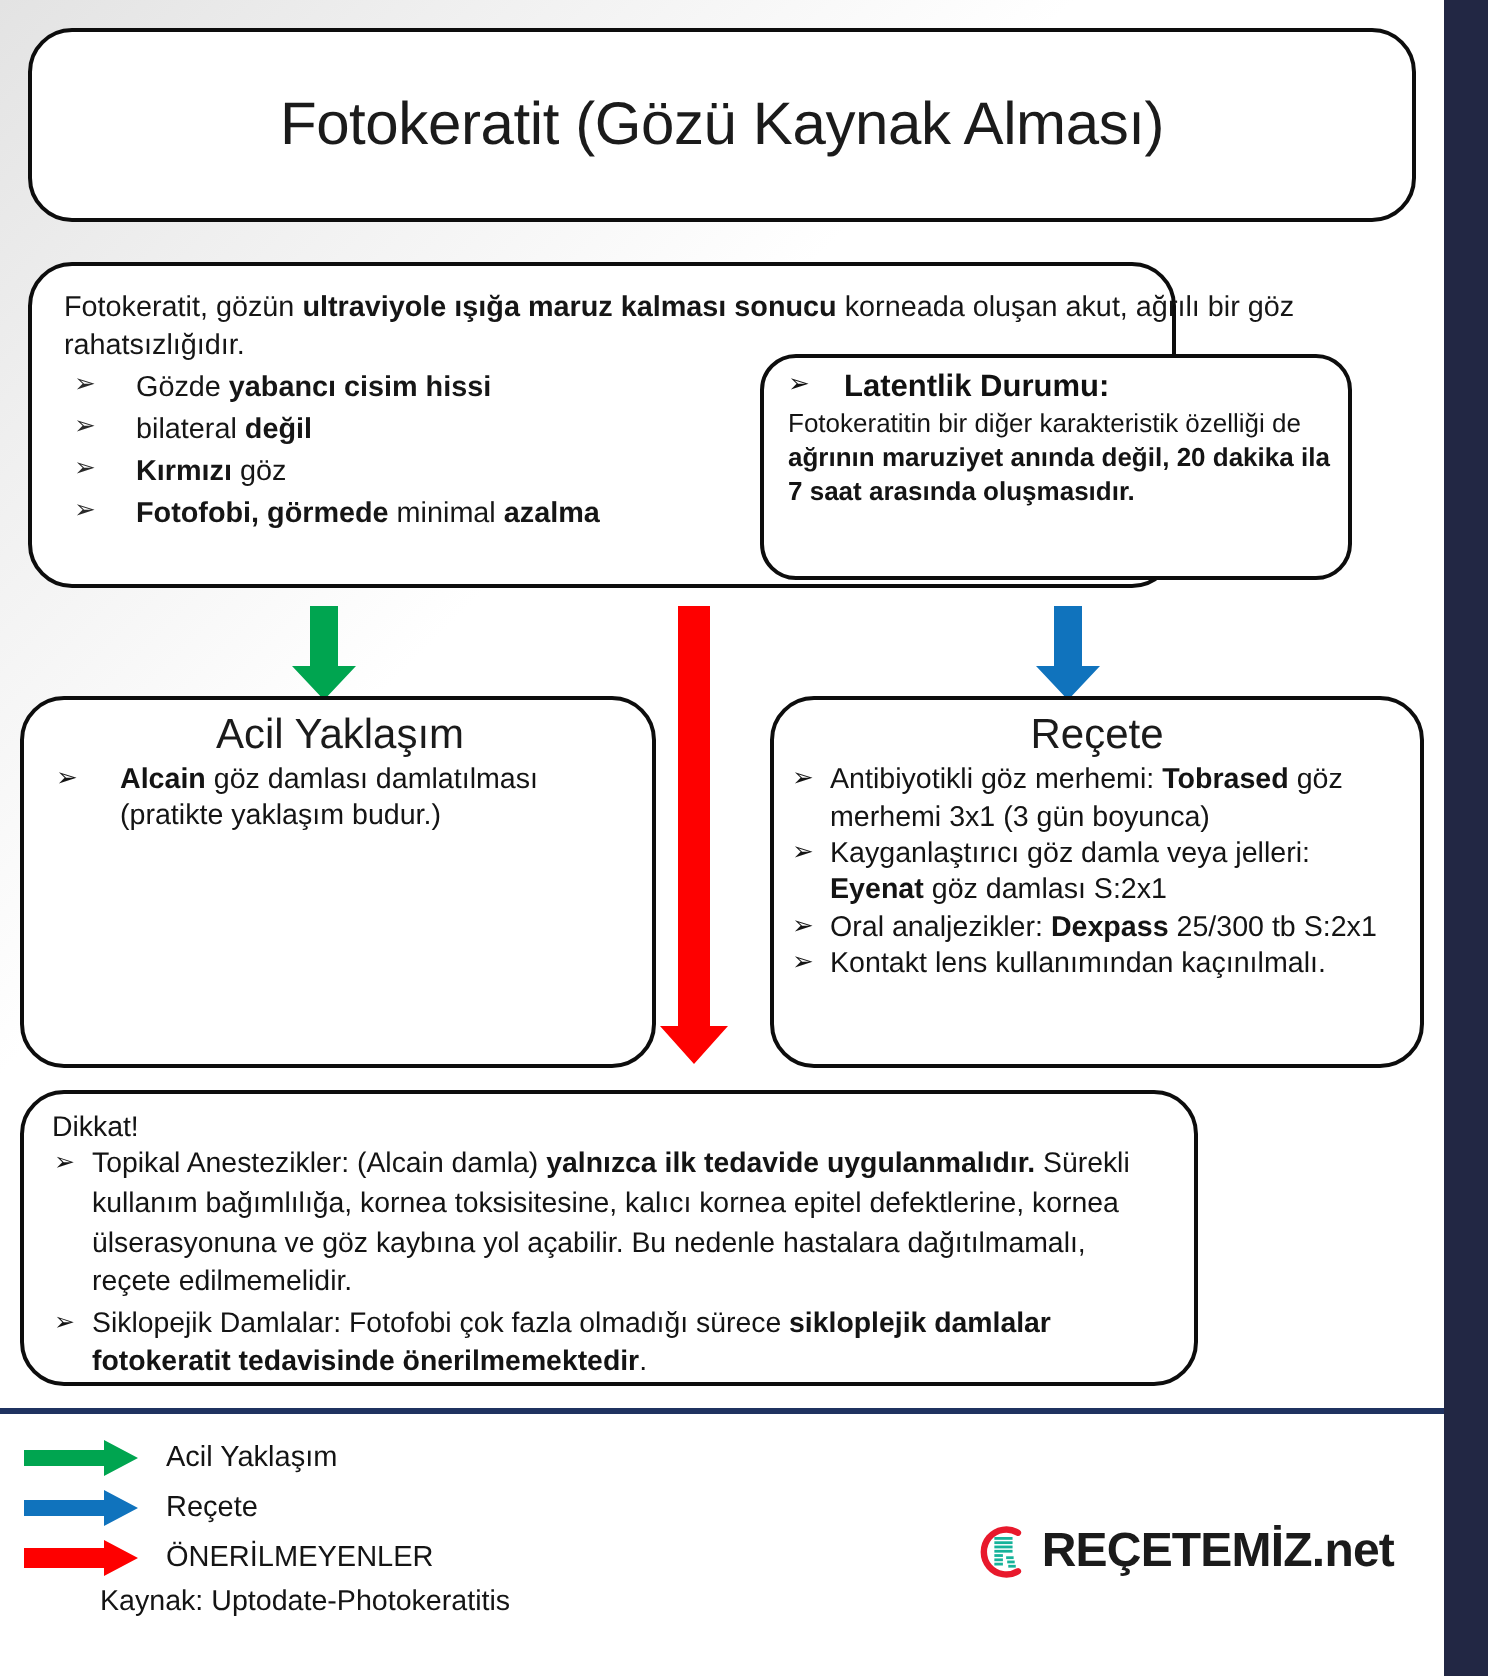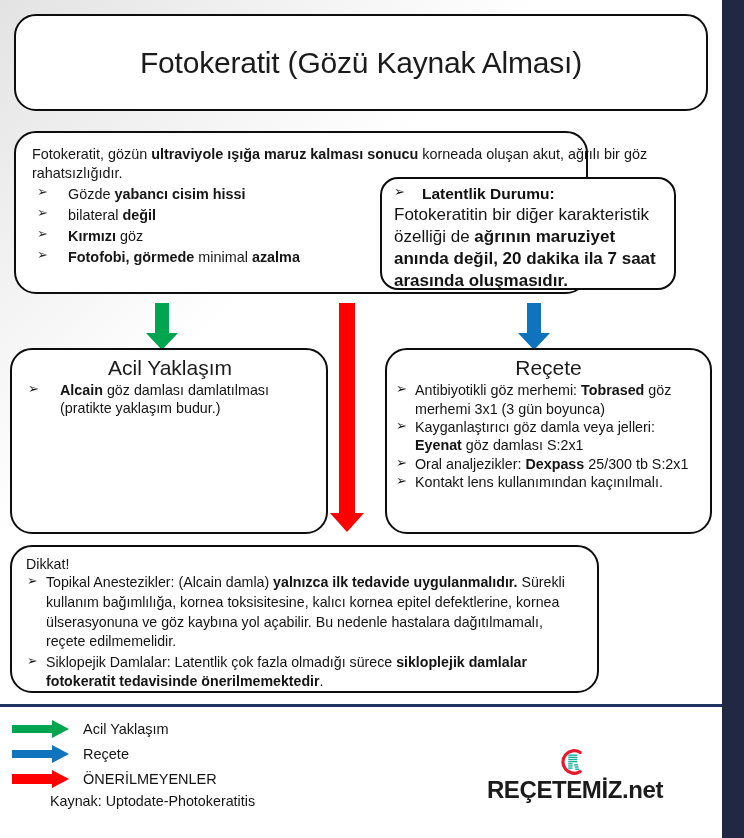--- a/index.html
+++ b/index.html
@@ -124,21 +124,21 @@
     line-height: 1.3;
   }
   .latent-head .bul {
     position: absolute;
     left: 4px;
     top: 0px;
     font-size: 13px;
     font-weight: normal;
   }
   .latent-body {
-    font-size: 17px;
+    font-size: 13px;
     line-height: 1.3;
     color: #141414;
     padding-left: 4px;
   }
 
   
   .varrow {
     position: absolute;
   }
 
@@ -273,27 +273,26 @@
     left: 10px;
     top: 793px;
     font-size: 14.3px;
     color: #141414;
     margin-left: 40px;
   }
 
   
   .logo {
     position: absolute;
-    left: 467px;
+    left: 487px;
     top: 748px;
     width: 210px;
     height: 56px;
     display: flex;
     align-items: center;
-    flex-direction: column;
   }
   .logo-text {
     font-size: 24px;
     font-weight: bold;
     color: #1b1b1b;
     letter-spacing: -0.4px;
     margin-left: 6px;
   }
   .logo-text .dotnet {
     font-weight: bold;
@@ -356,21 +355,21 @@
         <li><span class="bul">➢</span><span>Kayganlaştırıcı göz damla veya jelleri: </span><b>Eyenat</b><span> göz damlası S:2x1</span></li>
         <li><span class="bul">➢</span><span>Oral analjezikler: </span><b>Dexpass</b><span> 25/300 tb S:2x1</span></li>
         <li><span class="bul">➢</span><span>Kontakt lens kullanımından kaçınılmalı.</span></li>
       </ul>
     </div>
 
     <div class="box dikkat-box">
       <div class="dikkat-title">Dikkat!</div>
       <ul class="dikkat-list">
         <li><span class="bul">➢</span><span>Topikal Anestezikler: (Alcain damla) </span><b>yalnızca ilk tedavide uygulanmalıdır.</b><span> Sürekli kullanım bağımlılığa, kornea toksisitesine, kalıcı kornea epitel defektlerine, kornea ülserasyonuna ve göz kaybına yol açabilir. Bu nedenle hastalara dağıtılmamalı, reçete edilmemelidir.</span></li>
-        <li><span class="bul">➢</span><span>Siklopejik Damlalar: Latentlik çok fazla olmadığı sürece </span><b>sikloplejik damlalar fotokeratit tedavisinde önerilmemektedir</b><span>.</span></li>
+        <li><span class="bul">➢</span><span>Siklopejik Damlalar: Fotofobi çok fazla olmadığı sürece </span><b>sikloplejik damlalar fotokeratit tedavisinde önerilmemektedir</b><span>.</span></li>
       </ul>
     </div>
 
     <div class="divider"></div>
 
     <div class="legend">
       <div class="legend-row">
         <svg width="58" height="18" viewBox="0 0 58 18">
           <polygon points="0,5 40,5 40,0 57,9 40,18 40,13 0,13" fill="#00a550"></polygon>
         </svg>

